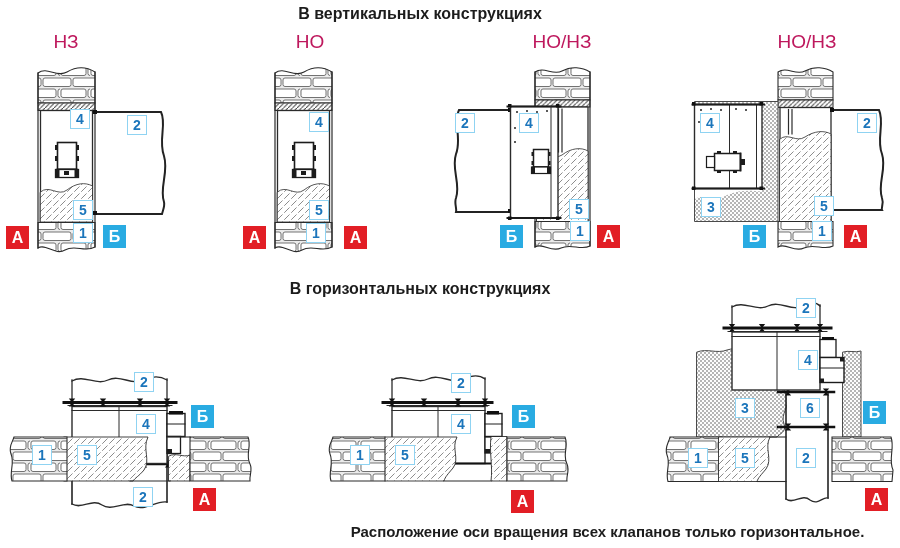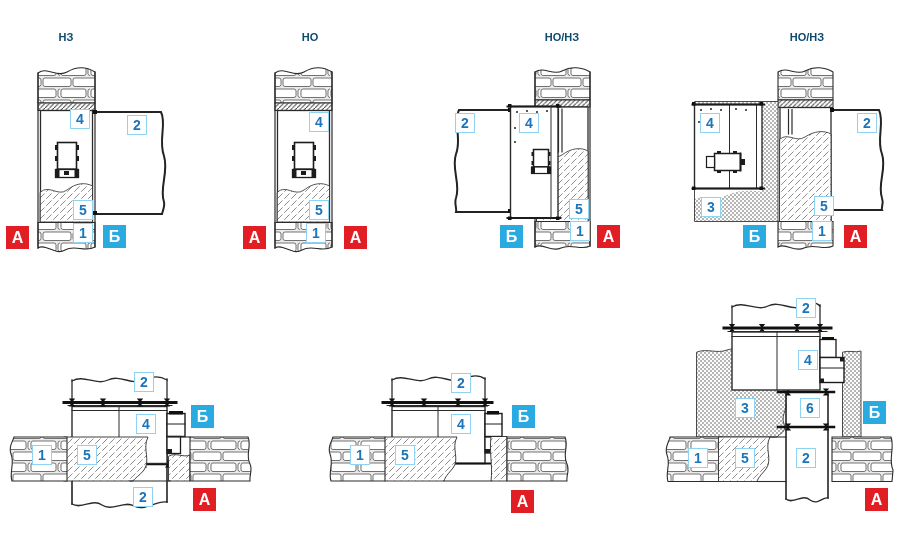--- a/index.html
+++ b/index.html
@@ -1,19 +1,19 @@
 <!DOCTYPE html>
 <html style="--badge-red: #e21e25; --badge-blue: #29abe2; --callout-border: #8fd3f2; --callout-text: #1b75bb; --line: #2b2b2b;"><head>
 <meta charset="utf-8">
 <style>
   html,body{margin:0;padding:0;background:#fff;}
   #page{position:relative;width:900px;height:548px;background:#ffffff;overflow:hidden;
         font-family:"Liberation Sans",sans-serif;}
   .heading{position:absolute;text-align:center;font-weight:bold;font-size:16px;color:#1c1c1c;}
-  .dlabel{position:absolute;text-align:center;font-weight:bold;font-size:11px;color:#0c4a6e;}
+  .dlabel{position:absolute;text-align:center;font-weight:normal;font-size:19px;color:#be185d;}
   .footer{position:absolute;text-align:center;font-weight:bold;font-size:15px;color:#1c1c1c;}
   .co{position:absolute;box-sizing:border-box;display:flex;align-items:center;justify-content:center;
       font-weight:bold;line-height:1;}
   .co.n{width:20px;height:20px;background:#ffffff;border:1.6px solid var(--callout-border,#8fd3f2);
         color:var(--callout-text,#1b75bb);font-size:14px;}
   .co.b{width:23px;height:23px;color:#ffffff;font-size:16px;}
   .co.red{background:var(--badge-red,#e21e25);}
   .co.blue{background:var(--badge-blue,#29abe2);}
   svg.canvas{position:absolute;left:0;top:0;}
 </style>
@@ -297,20 +297,23 @@
         <rect x="820" y="339.5" width="16" height="18" fill="#fff" stroke="#1c1c1c" stroke-width="1.3"></rect>
         <rect x="822" y="337" width="12" height="3" fill="#111"></rect>
         <rect x="820" y="357.5" width="24" height="25" fill="#fff" stroke="#1c1c1c" stroke-width="1.4"></rect>
         <line x1="820" y1="368" x2="844" y2="368" stroke="#1c1c1c" stroke-width="1"></line>
         <rect x="840" y="357.5" width="4" height="4" fill="#1c1c1c"></rect>
         <rect x="820" y="378.5" width="4" height="4" fill="#1c1c1c"></rect>
       </g>
     </g>
   </svg>
 
+  <div class="heading" style="left:170px;top:5px;width:500px">В вертикальных конструкциях</div>
+  <div class="heading" style="left:170px;top:280px;width:500px">В горизонтальных конструкциях</div>
+  <div class="footer" style="left:320px;top:523px;width:575px">Расположение оси вращения всех клапанов только горизонтальное.</div>
 
   <div class="dlabel" style="left:36px;top:31px;width:60px">НЗ</div>
   <div class="dlabel" style="left:280px;top:31px;width:60px">НО</div>
   <div class="dlabel" style="left:517px;top:31px;width:90px">НО/НЗ</div>
   <div class="dlabel" style="left:762px;top:31px;width:90px">НО/НЗ</div>
 
   <div class="co n" style="left:70px;top:109px">4</div>
   <div class="co n" style="left:127px;top:115px">2</div>
   <div class="co n" style="left:73px;top:200px">5</div>
   <div class="co n" style="left:73px;top:223px">1</div>

